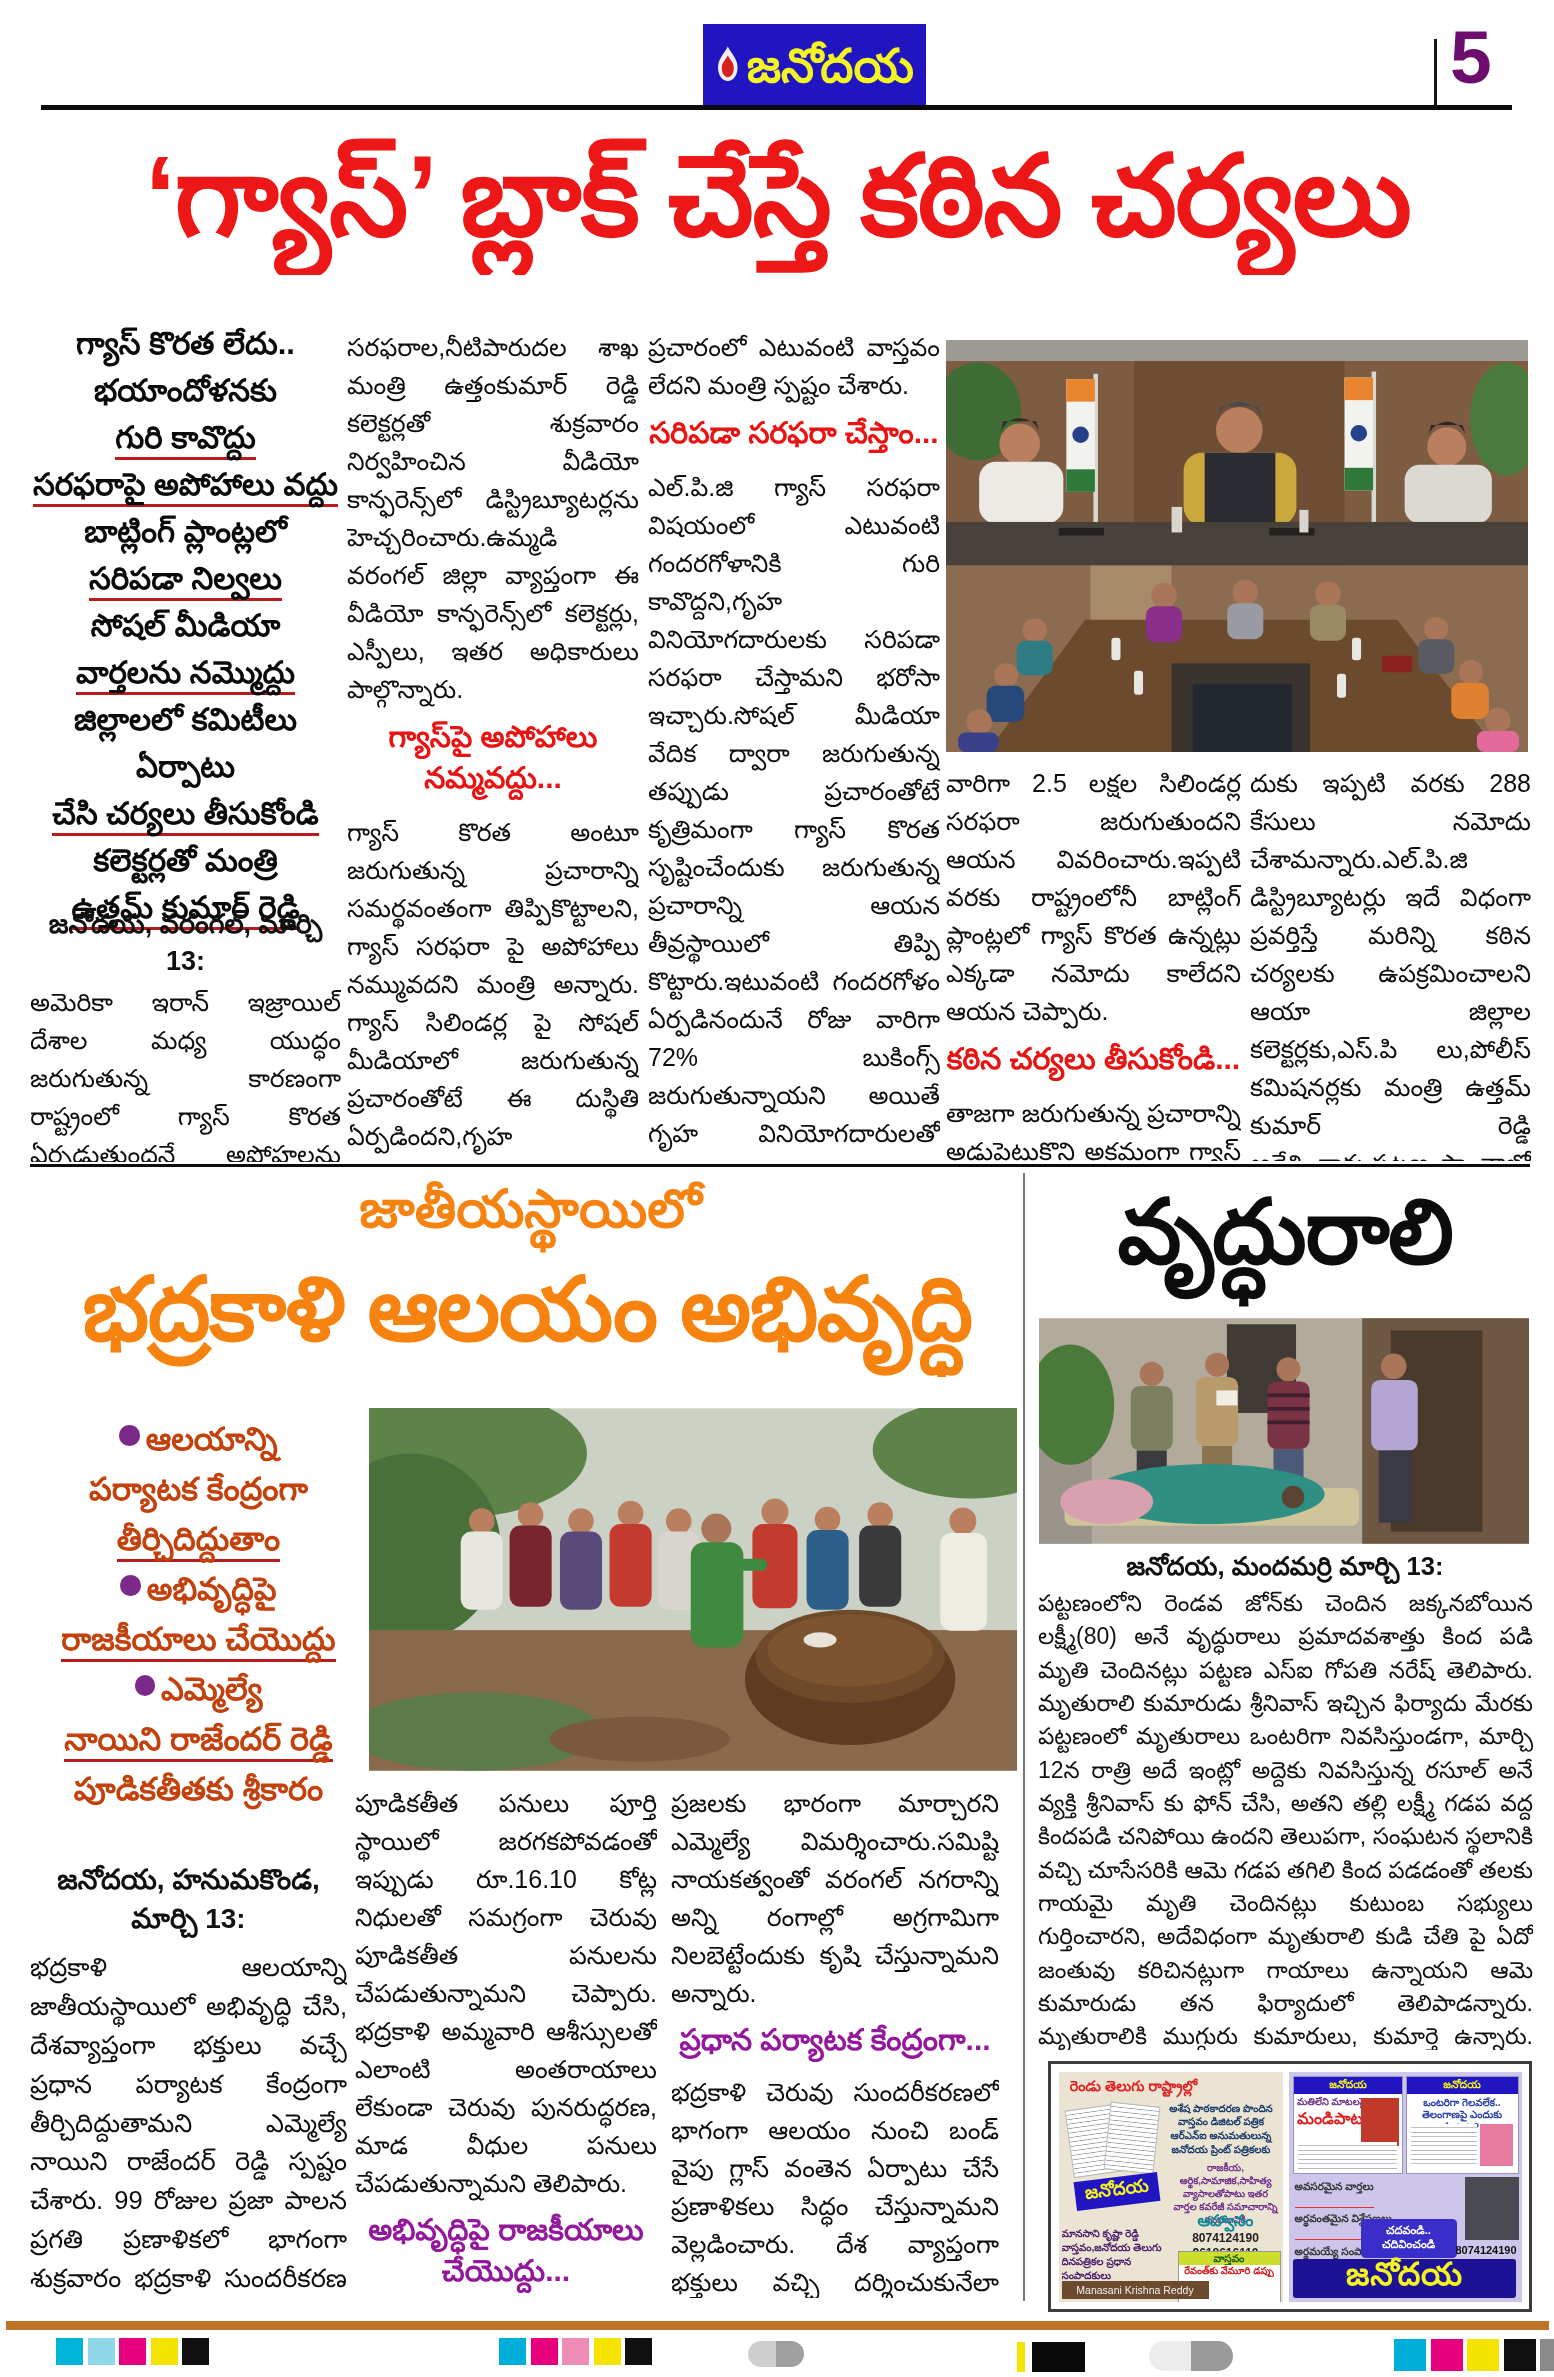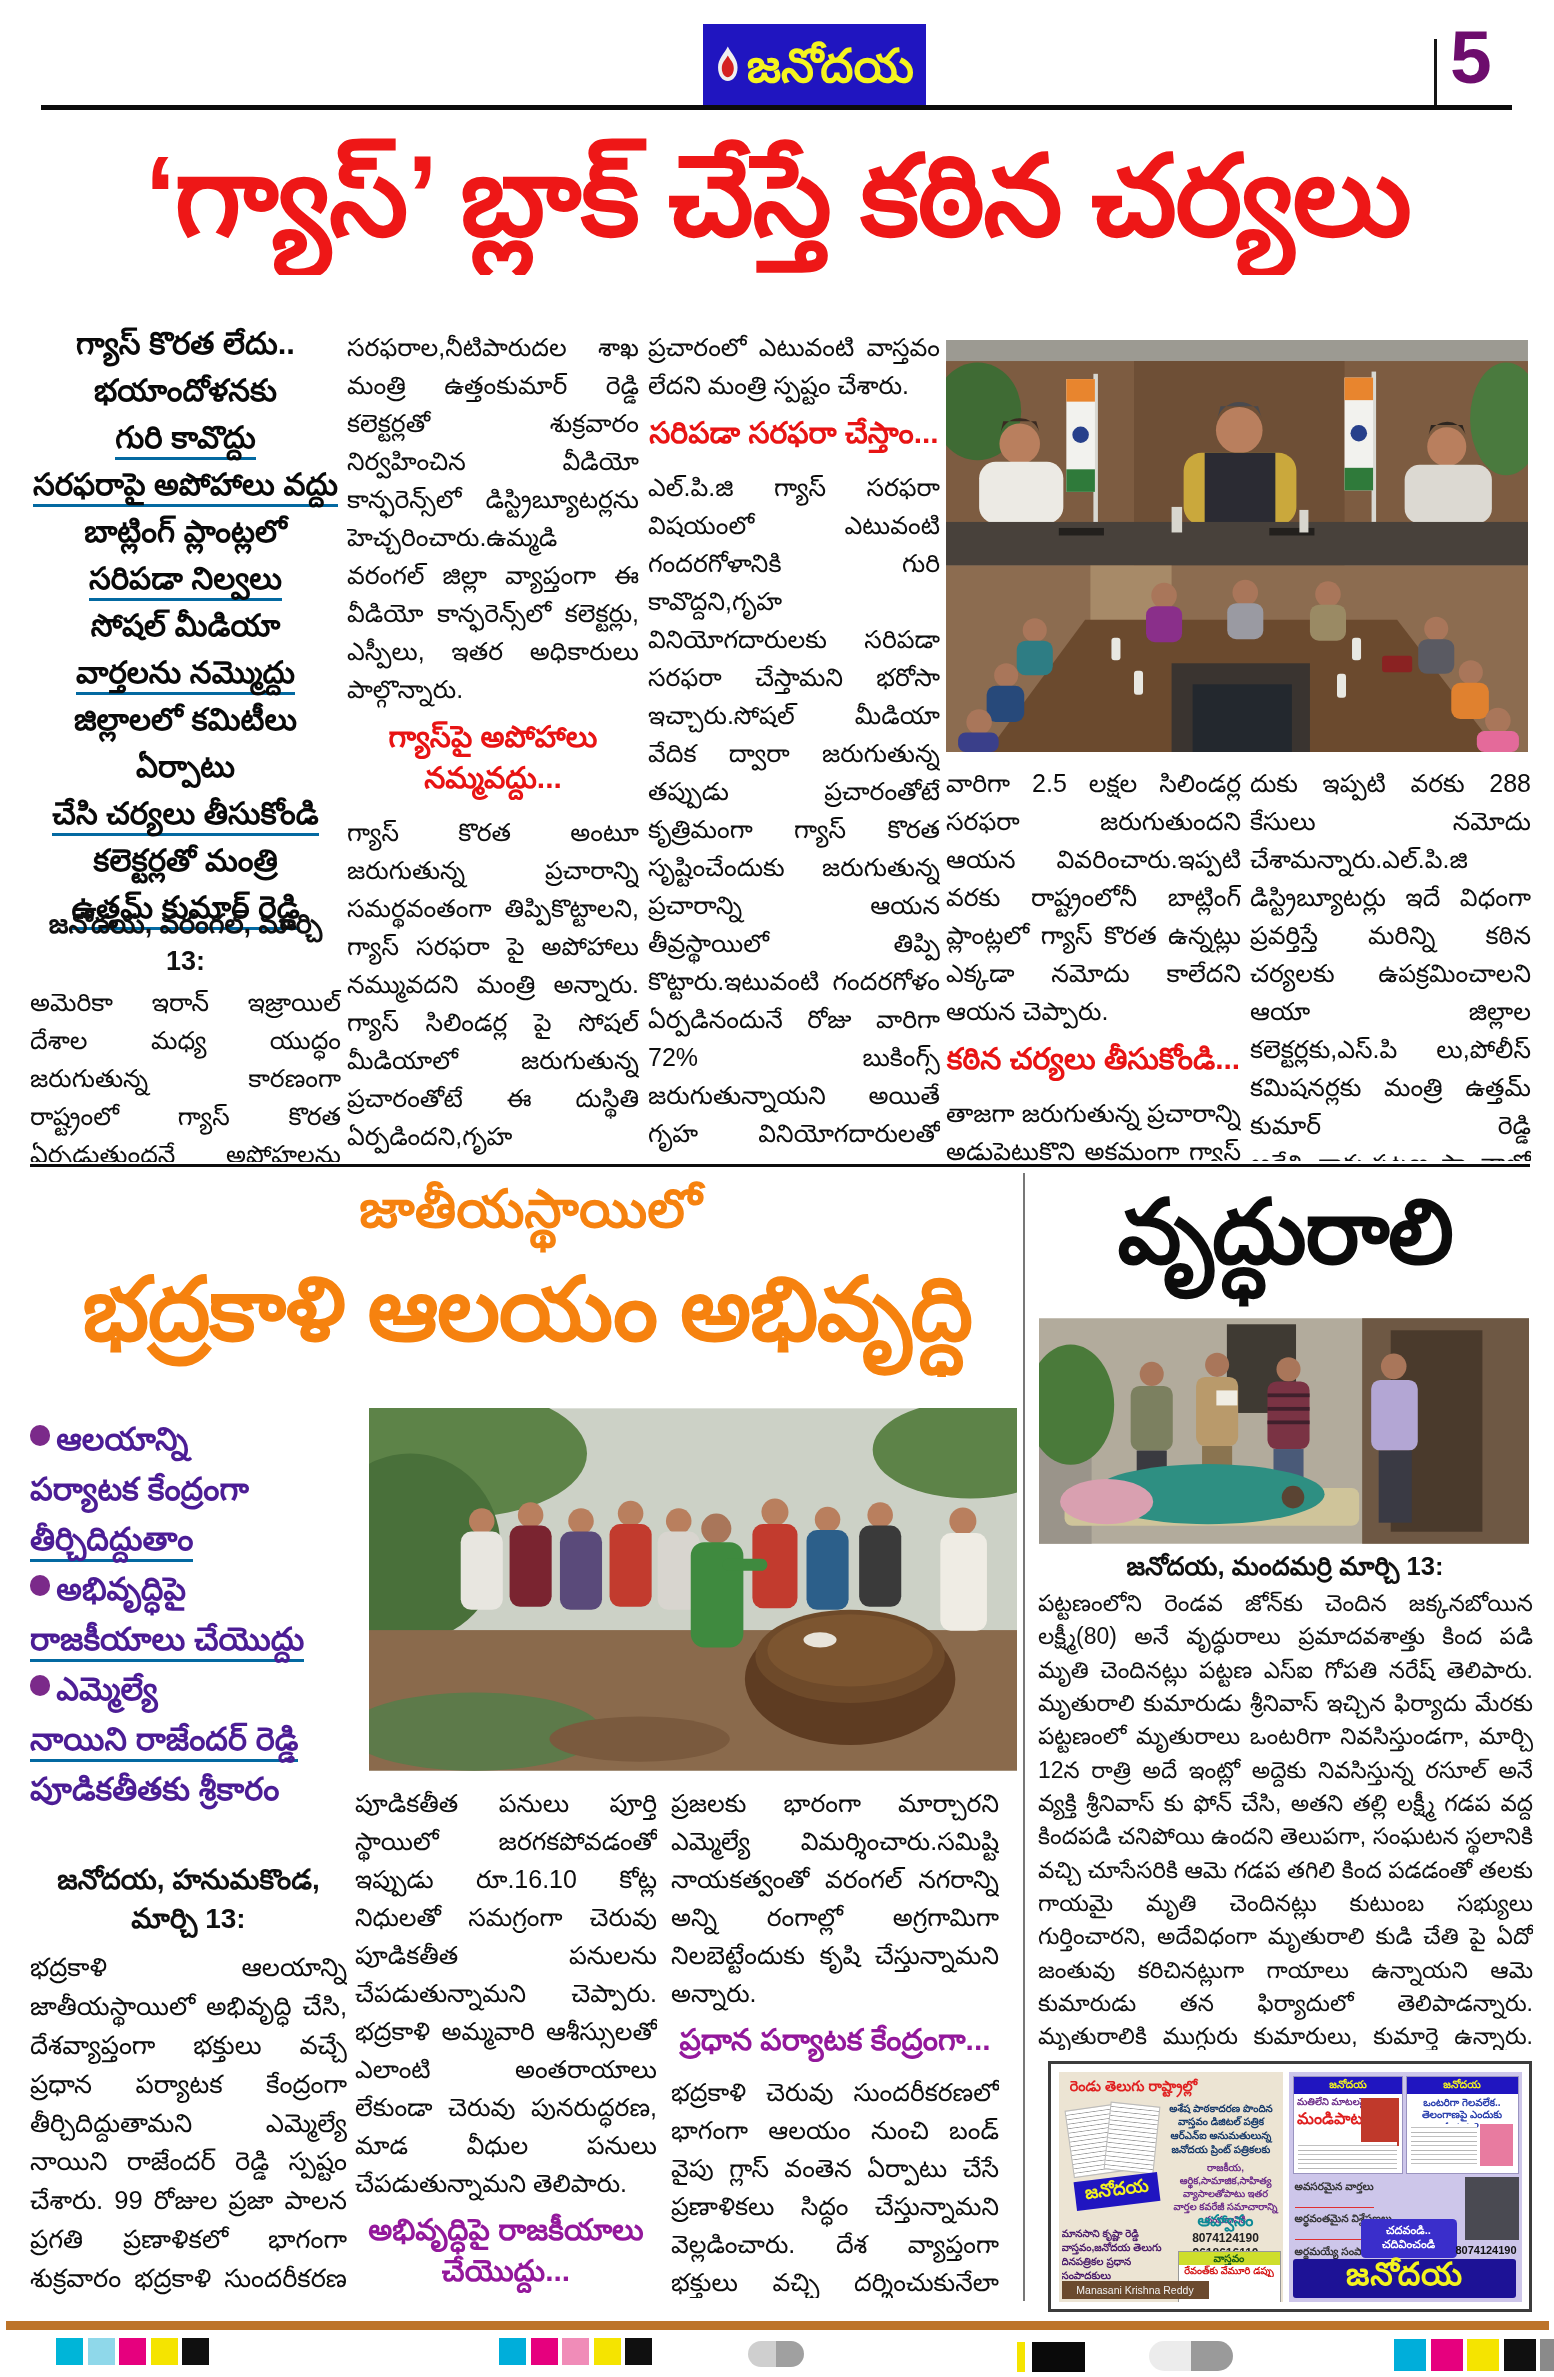--- a/index.html
+++ b/index.html
@@ -13,39 +13,39 @@
   .masthead{left:703px;top:24px;width:223px;height:83px;background:#2015c0;display:flex;align-items:center;justify-content:center;gap:6px;}
   .masthead .mtxt{color:#f4f420;font-size:47px;font-weight:bold;line-height:1;}
   .pagenum{left:1450px;top:19.6px;width:90px;font-size:75px;font-weight:bold;color:#6d0d6d;line-height:1;}
   .pn-line{left:1434px;top:39px;width:3px;height:66px;background:#151515;}
   .hdr-rule{left:41px;top:105px;width:1471px;height:5.3px;background:#0c0c0c;}
 
   
   .gas-headline{left:41px;top:117px;width:1473px;font-size:113px;font-weight:bold;color:#ee1717;line-height:1.4;text-align:center;letter-spacing:-1.5px;}
   .gas-bullets{left:30px;top:320px;width:311px;}
   .gas-bullets .line{font-size:31px;font-weight:bold;line-height:47px;text-align:center;color:#0a0a0a;}
-  .u{border-bottom:3px solid #0369a1;padding-bottom:1.5px;}
+  .u{border-bottom:3px solid #b91c1c;padding-bottom:1.5px;}
   .dateline{font-size:27px;font-weight:bold;text-align:center;margin-bottom:6px;}
   .body-txt{font-size:25px;line-height:1.52;text-align:justify;color:#0e0e0e;}
   .gas-col1{left:30px;top:909px;width:311px;height:253px;}
   .gas-col2{left:347px;top:328px;width:292px;height:833px;}
   .gas-col3{left:648px;top:328px;width:292px;height:833px;}
   .gas-col4{left:946px;top:764px;width:295px;height:397px;}
   .gas-col5{left:1250px;top:764px;width:281px;height:397px;}
   .sub-red{font-size:30px;font-weight:bold;color:#e81414;text-align:center;margin:12px 0 10.5px 0;}
   .sub-purple{font-size:30px;font-weight:bold;color:#93189b;text-align:center;margin:10.5px 0 9px 0;}
   .gas-photo{left:946px;top:340px;width:582px;height:412px;}
 
   .mid-rule{left:30px;top:1164px;width:1500px;height:3px;background:#0d0d0d;}
 
   
   .temple-kicker{left:113px;top:1178px;width:835px;font-size:53px;font-weight:bold;color:#f6820f;text-align:center;}
   .temple-headline{left:27px;top:1243px;width:1000px;font-size:89px;font-weight:bold;color:#f6820f;text-align:center;line-height:1.5;letter-spacing:-1.5px;}
   .temple-bullets{left:30px;top:1414px;width:337px;}
-  .temple-bullets .line{font-size:32px;font-weight:bold;line-height:50px;text-align:left;color:#4c1d95;}
+  .temple-bullets .line{font-size:32px;font-weight:bold;line-height:50px;text-align:center;color:#c2410c;}
   .dot{display:inline-block;width:20.3px;height:20.3px;border-radius:50%;background:#7b2a8a;margin-right:6px;vertical-align:4.5px;}
   .temple-photo{left:369px;top:1408px;width:648px;height:363px;}
   .temple-col1{left:30px;top:1864px;width:317px;height:435px;}
   .temple-col2{left:355px;top:1784px;width:302px;height:514px;}
   .temple-col3{left:671px;top:1784px;width:328px;height:514px;}
 
   .v-rule{left:1023px;top:1173px;width:2.3px;height:1128px;background:#777;}
 
   
   .death-headline{left:1039px;top:1167px;width:492px;font-size:90px;font-weight:bold;color:#0c0c0c;text-align:center;line-height:1.45;letter-spacing:-1.5px;}

